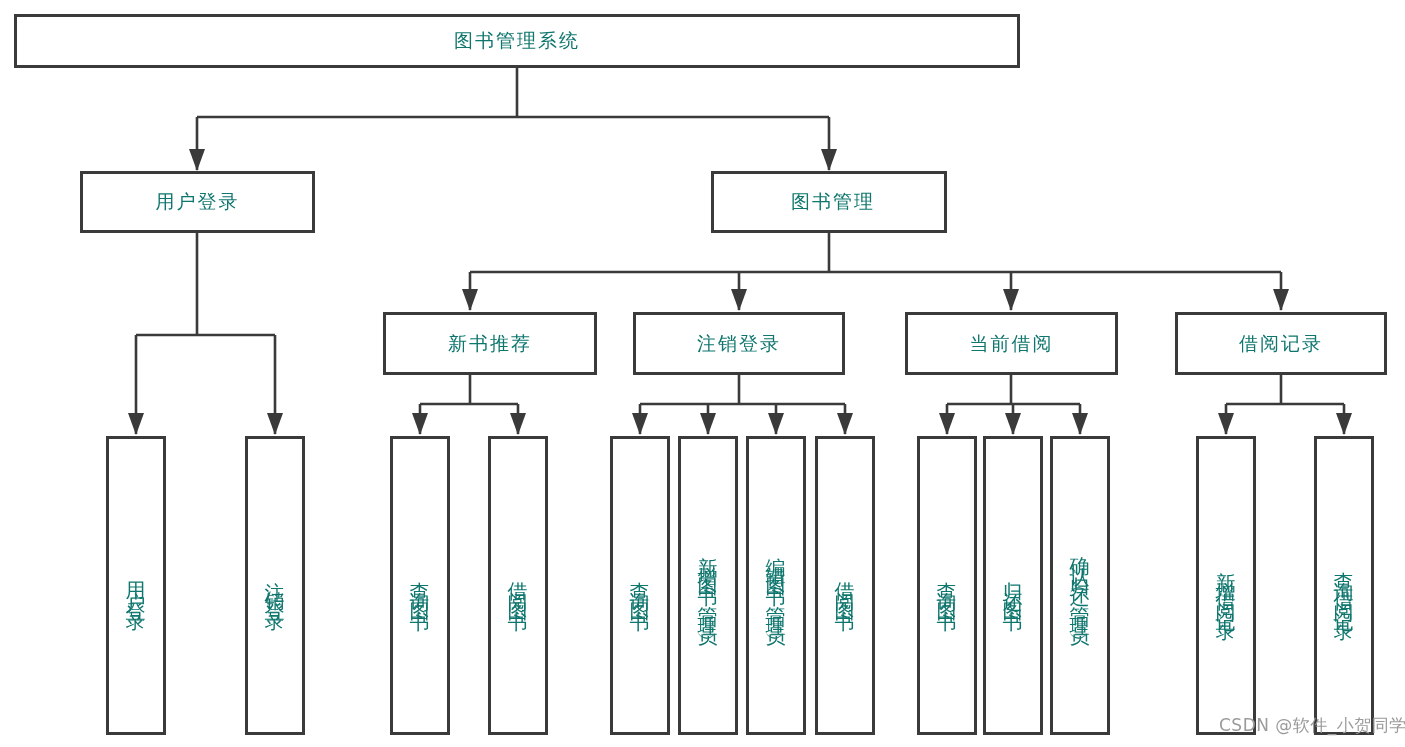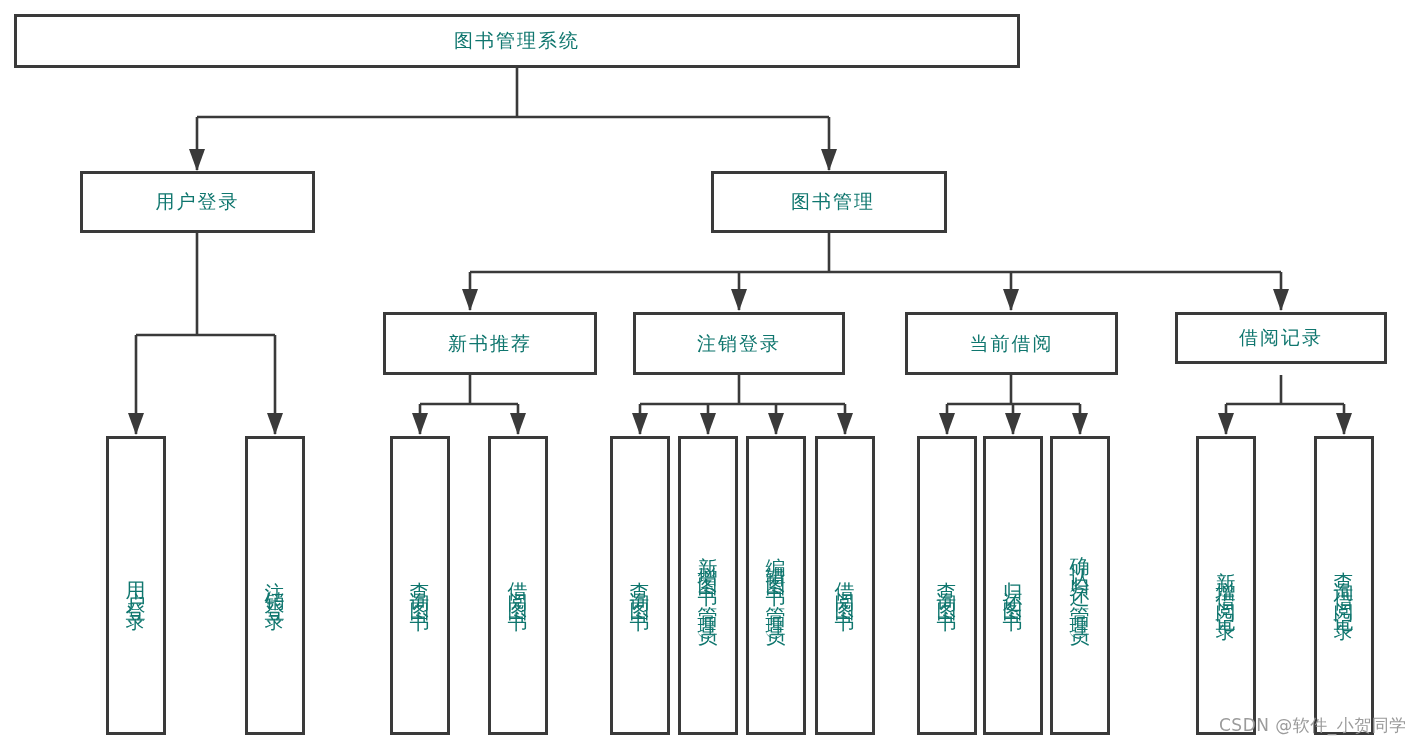--- a/index.html
+++ b/index.html
@@ -105,21 +105,21 @@
   </svg>
 
   <div class="node h-node" style="left:14px; top:14px; width:1006px; height:54px;">图书管理系统</div>
 
   <div class="node h-node" style="left:80px; top:171px; width:235px; height:62px;">用户登录</div>
   <div class="node h-node" style="left:711px; top:171px; width:236px; height:62px;padding-left:8px;">图书管理</div>
 
   <div class="node h-node" style="left:363px; top:312px; width:214px; height:63px;margin-left:20px;">新书推荐</div>
   <div class="node h-node" style="left:633px; top:312px; width:212px; height:63px;">注销登录</div>
   <div class="node h-node" style="left:905px; top:312px; width:213px; height:63px;">当前借阅</div>
-  <div class="node h-node" style="left:1175px; top:312px; width:212px; height:52px;">借阅记录</div>
+  <div class="node h-node" style="left:1175px; top:312px; width:212px; height:63px;">借阅记录</div>
 
   <div class="node v-node" style="left:106px; top:436px; width:60px; height:299px;">用户登录</div>
   <div class="node v-node" style="left:245px; top:436px; width:60px; height:299px;">注销登录</div>
 
   <div class="node v-node" style="left:390px; top:436px; width:60px; height:299px;">查询图书</div>
   <div class="node v-node" style="left:488px; top:436px; width:60px; height:299px;">借阅图书</div>
 
   <div class="node v-node" style="left:610px; top:436px; width:60px; height:299px;">查询图书</div>
   <div class="node v-node" style="left:678px; top:436px; width:60px; height:299px;">新增图书（管理员）</div>
   <div class="node v-node" style="left:746px; top:436px; width:60px; height:299px;">编辑图书（管理员）</div>

